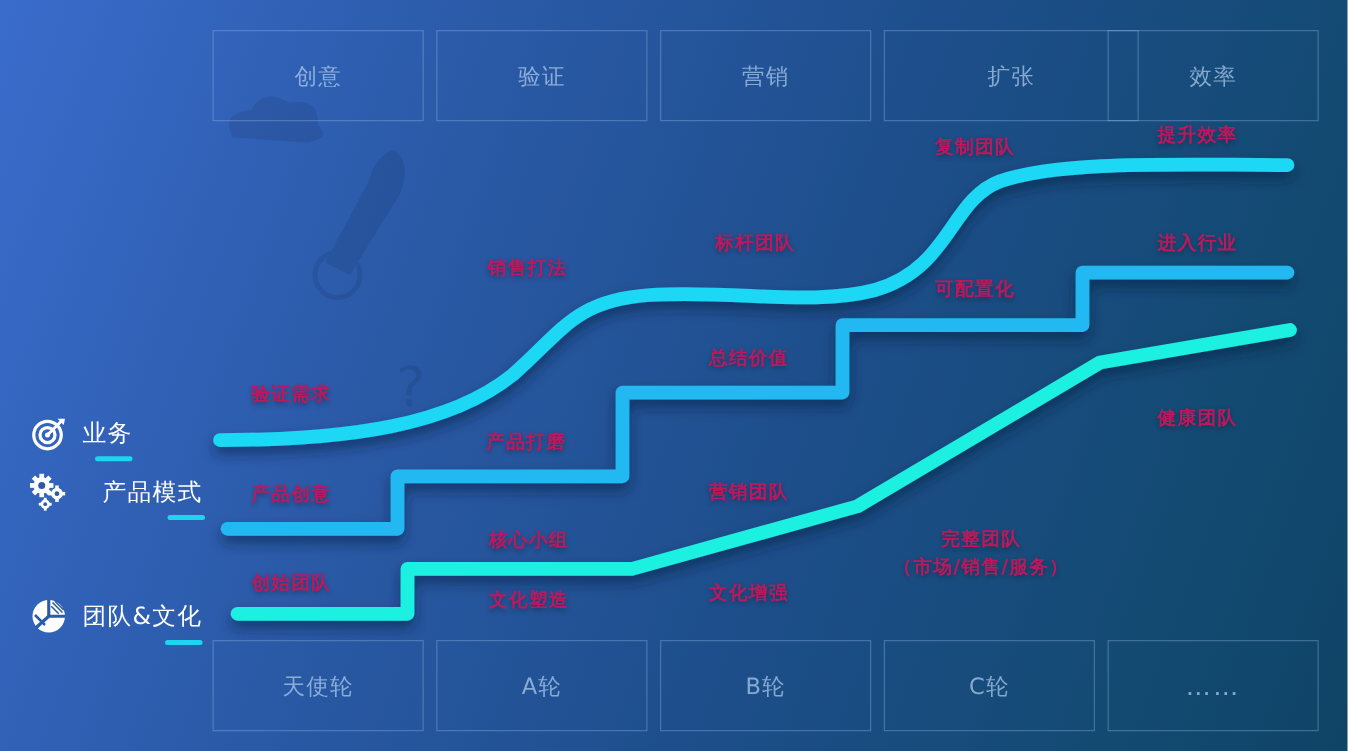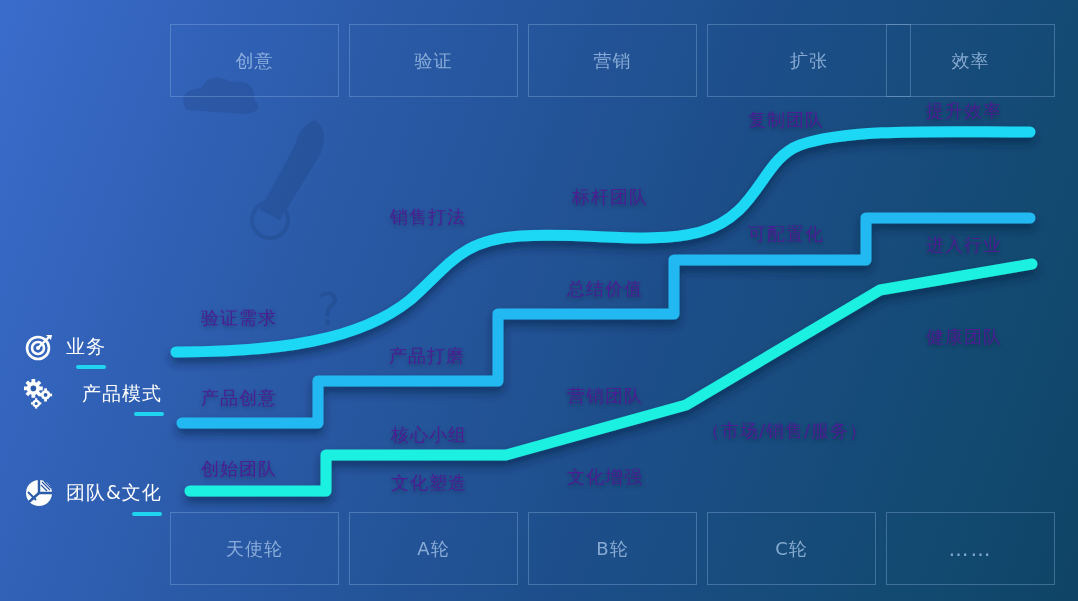--- a/index.html
+++ b/index.html
@@ -10,21 +10,21 @@
   }
   .stage-box {
     position: absolute; border: 1px solid rgba(150,185,230,0.35);
     color: rgba(170,200,235,0.75); font-size: 18px; display: flex;
     align-items: center; justify-content: center; box-sizing: border-box;
     letter-spacing: 1px;
   }
   .top-row .stage-box { top: 24px; height: 73px; }
   .bottom-row .stage-box { top: 512px; height: 73px; }
   .lbl {
-    position: absolute; color: #4c1d95; font-weight: normal; font-size: 18px;
+    position: absolute; color: #be185d; font-weight: bold; font-size: 15px;
     white-space: nowrap; letter-spacing: 1px;
     text-shadow: 0 2px 4px rgba(0,0,0,0.3);
   }
   .lbl.center { text-align: center; line-height: 22px; }
   .legend-item { position: absolute; left: 24px; display: flex; align-items: center; gap: 12px; }
   .legend-icon { width: 30px; height: 30px; display: flex; align-items: center; justify-content: center; }
   .legend-label { color: #ffffff; font-size: 19px; position: relative; letter-spacing: 1px; }
   .legend-underline { position: absolute; height: 4px; border-radius: 2px; background: #1fd4ee; }
   svg.lines { position: absolute; left: 0; top: 0; }
   .ghost { position: absolute; opacity: 0.12; }
@@ -76,28 +76,29 @@
 <div class="lbl" style="left:201px;top:306px;">验证需求</div>
 <div class="lbl" style="left:390px;top:205px;">销售打法</div>
 <div class="lbl" style="left:572px;top:185px;">标杆团队</div>
 <div class="lbl" style="left:748px;top:108px;">复制团队</div>
 <div class="lbl" style="left:926px;top:99px;">提升效率</div>
 
 <div class="lbl" style="left:201px;top:386px;">产品创意</div>
 <div class="lbl" style="left:389px;top:344px;">产品打磨</div>
 <div class="lbl" style="left:567px;top:277px;">总结价值</div>
 <div class="lbl" style="left:748px;top:222px;">可配置化</div>
-<div class="lbl" style="left:926px;top:185px;margin-top:48px;">进入行业</div>
+<div class="lbl" style="left:926px;top:185px;">进入行业</div>
 
 <div class="lbl" style="left:201px;top:457px;">创始团队</div>
 <div class="lbl" style="left:391px;top:423px;">核心小组</div>
 <div class="lbl" style="left:391px;top:471px;">文化塑造</div>
 <div class="lbl" style="left:567px;top:384px;">营销团队</div>
 <div class="lbl" style="left:567px;top:465px;text-align:center;">文化增强</div>
 <div class="lbl center" style="left:700px;top:420px;width:170px;">
+  <div>完整团队</div>
   <div>（市场/销售/服务）</div>
 </div>
 <div class="lbl" style="left:926px;top:325px;">健康团队</div>
 
 <div class="legend-item" style="top:332px;">
   <span class="legend-icon">
     <svg width="28" height="28" viewBox="0 0 28 28">
       <circle cx="13" cy="15" r="11" fill="none" stroke="#fff" stroke-width="2.6"></circle>
       <circle cx="13" cy="15" r="6" fill="none" stroke="#fff" stroke-width="2.6"></circle>
       <circle cx="13" cy="15" r="2" fill="#fff"></circle>

